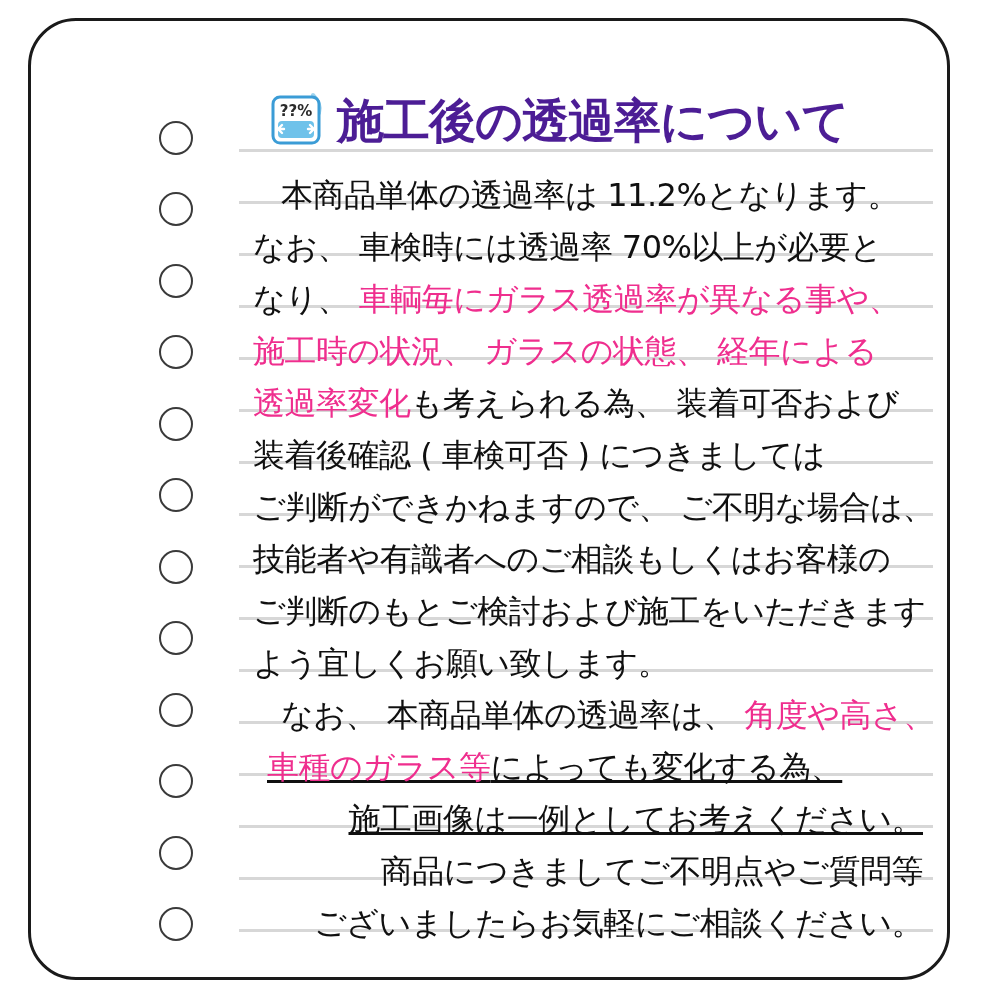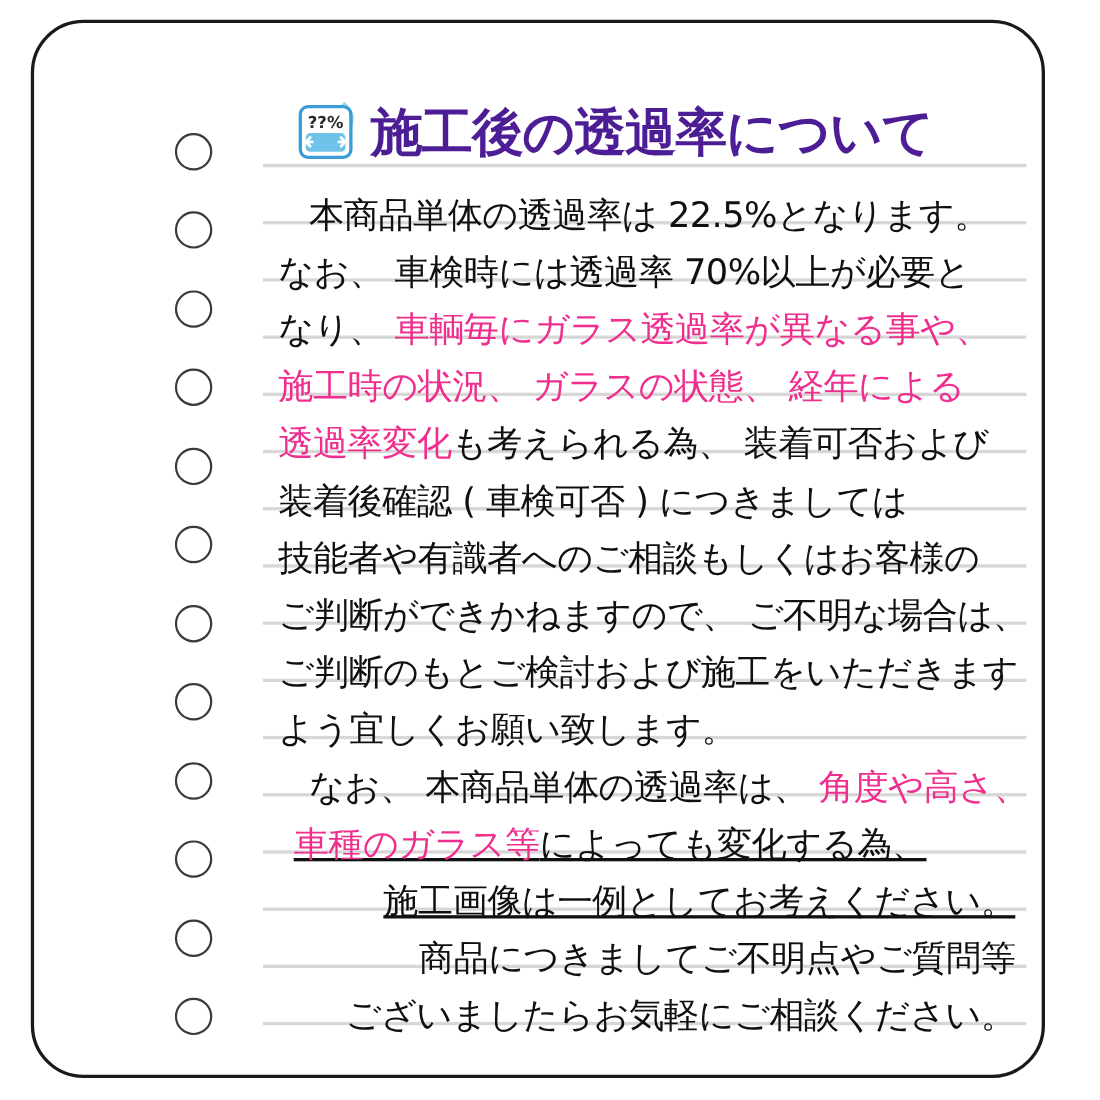--- a/index.html
+++ b/index.html
@@ -173,28 +173,28 @@
             <rect x="9" y="30" width="36" height="17" rx="4" ry="4" fill="#6fc2ea"></rect>
             <path d="M15 38 l-6 0 M9 38 l4 -4 M9 38 l4 4" stroke="#ffffff" stroke-width="2.4" fill="none" stroke-linecap="round"></path>
             <path d="M39 38 l6 0 M45 38 l-4 -4 M45 38 l-4 4" stroke="#ffffff" stroke-width="2.4" fill="none" stroke-linecap="round"></path>
             <text x="27" y="25" font-family="DejaVu Sans, sans-serif" font-size="15" font-weight="bold" fill="#2b2b2b" text-anchor="middle">??%</text>
           </svg>
         </div>
         <div class="heading-title">施工後の透過率について</div>
       </div>
 
       <div class="body-text" id="body">
-          <div class="line indent1"><span class="blk">本商品単体の透過率は 22.5%となります。</span></div>
+          <div class="line indent1"><span class="blk">本商品単体の透過率は 11.2%となります。</span></div>
           <div class="line"><span class="blk">なお、 車検時には透過率 70%以上が必要と</span></div>
           <div class="line"><span class="blk">なり、 </span><span class="pink">車輌毎にガラス透過率が異なる事や、</span></div>
           <div class="line"><span class="pink">施工時の状況、 ガラスの状態、 経年による</span></div>
           <div class="line"><span class="pink">透過率変化</span><span class="blk">も考えられる為、 装着可否および</span></div>
           <div class="line"><span class="blk">装着後確認 ( 車検可否 ) につきましては</span></div>
+          <div class="line"><span class="blk">ご判断ができかねますので、 ご不明な場合は、</span></div>
           <div class="line"><span class="blk">技能者や有識者へのご相談もしくはお客様の</span></div>
-          <div class="line"><span class="blk">ご判断ができかねますので、 ご不明な場合は、</span></div>
           <div class="line"><span class="blk">ご判断のもとご検討および施工をいただきます</span></div>
           <div class="line"><span class="blk">よう宜しくお願い致します。</span></div>
           <div class="line indent1"><span class="blk">なお、 本商品単体の透過率は、 </span><span class="pink">角度や高さ、</span></div>
           <div class="line indent2"><span class="pink">車種のガラス等</span><span class="blk">によっても変化する為、</span></div>
           <div class="line indent2 center"><span class="blk">施工画像は一例としてお考えください。</span></div>
           <div class="line center"><span class="blk">商品につきましてご不明点やご質問等</span></div>
           <div class="line center"><span class="blk">ございましたらお気軽にご相談ください。</span></div>
         </div>
 
     </div>

